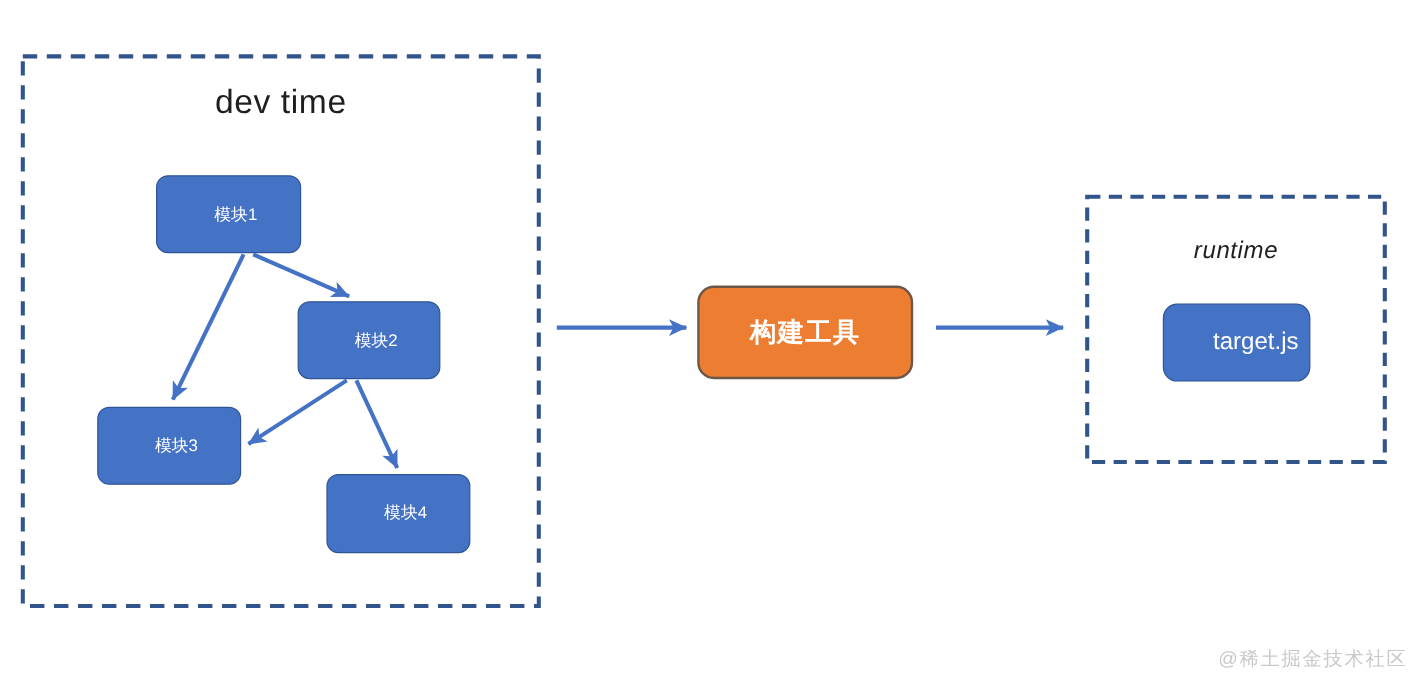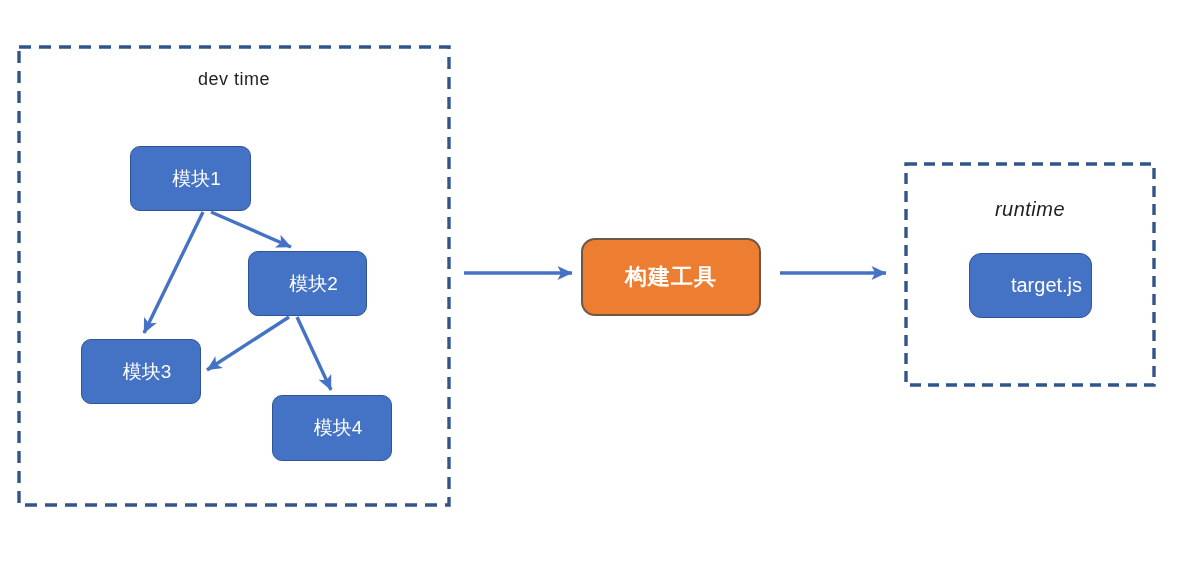--- a/index.html
+++ b/index.html
@@ -18,21 +18,21 @@
   .layer {
     position: absolute;
     left: 0;
     top: 0;
     width: 1185px;
     height: 574px;
   }
   .group-label {
     position: absolute;
     text-align: center;
-    font-size: 18px;
+    font-size: 28px;
     font-weight: 400;
     color: #1f1f1f;
     letter-spacing: 0.5px;
   }
   .devtime-label {
     left: 18px;
     top: 69px;
     width: 432px;
   }
   .runtime-label {
@@ -47,21 +47,21 @@
     display: flex;
     align-items: center;
     justify-content: center;
     color: #ffffff;
     box-sizing: border-box;
   }
   .module {
     background: #4472c4;
     border: 1.3px solid #2f5597;
     border-radius: 10px;
-    font-size: 19px;
+    font-size: 14px;
     padding-left: 12px;
   }
   .module-1 { left: 130px; top: 146px; width: 121px; height: 65px; }
   .module-2 { left: 248px; top: 251px; width: 119px; height: 65px; }
   .module-3 { left: 81px;  top: 339px; width: 120px; height: 65px; }
   .module-4 { left: 272px; top: 395px; width: 120px; height: 66px; }
   .build-tool {
     left: 581px; top: 238px; width: 180px; height: 78px;
     background: #ed7d31;
     border: 2px solid #6d5847;
@@ -133,14 +133,15 @@
   </div>
 
   <div class="node build-tool">
     <span>构建工具</span>
   </div>
 
   <div class="node target-js">
     <span>target.js</span>
   </div>
 
+  <div class="watermark">@稀土掘金技术社区</div>
 
 </div>
 
 </body></html>

